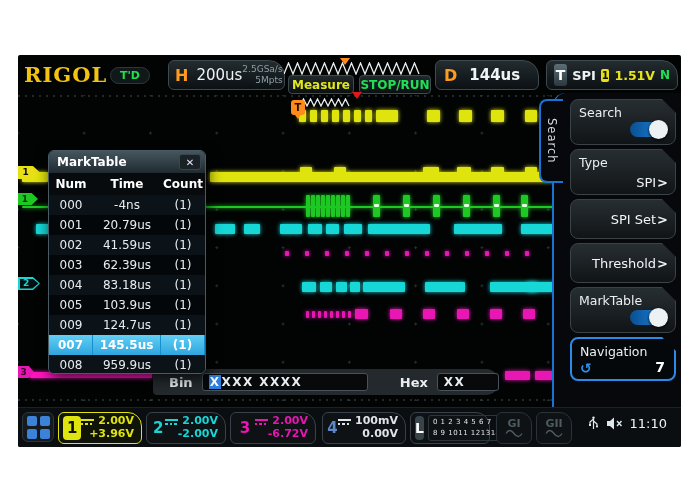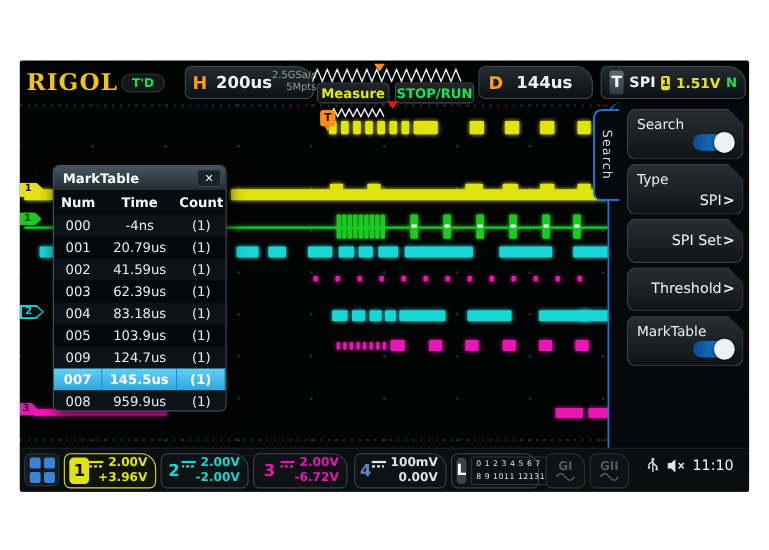--- a/index.html
+++ b/index.html
@@ -8,21 +8,21 @@
   .screen{position:absolute;left:18px;top:55px;width:663px;height:392px;background:#020404;overflow:hidden;border-radius:2px;}
 
   
   .logo{position:absolute;left:6px;top:7px;font-family:"DejaVu Serif",serif;font-weight:bold;font-size:21px;color:#f2c40f;letter-spacing:1px;}
   .td-pill{position:absolute;left:92px;top:12px;width:40px;height:17px;background:#11181a;border:1px solid #2e383b;border-radius:9px;color:#1ee04b;font-size:11px;font-weight:bold;display:flex;align-items:center;justify-content:center;}
   .tb-box{position:absolute;background:linear-gradient(180deg,#232c30,#0b1013);border:1px solid #3d4a50;border-radius:6px 16px 6px 6px;display:flex;align-items:center;}
   .hbox{left:150px;top:5px;width:117px;height:30px;padding:0 6px;}
   .dbox{left:417px;top:5px;width:104px;height:30px;padding:0 8px;}
   .tbox{left:528px;top:5px;width:132px;height:30px;padding:0 7px;gap:5px;}
   .oletter{color:#ff9b1f;font-size:16px;font-weight:bold;}
-  .timebase{color:#f0f3f3;font-size:15px;font-weight:bold;margin-left:8px;}
+  .timebase{color:#f0f3f3;font-size:15px;font-weight:normal;margin-left:8px;}
   .srate{margin-left:auto;text-align:right;font-size:9px;color:#8da0a6;line-height:1.2;}
   .dval{color:#f0f3f3;font-size:15px;font-weight:bold;margin-left:12px;}
   .tchip{width:20px;height:22px;background:linear-gradient(180deg,#5d6e76,#2c383e);border-radius:3px;color:#fff;font-weight:bold;font-size:14px;display:flex;align-items:center;justify-content:center;}
   .ttype{color:#eef2f3;font-size:13px;font-weight:bold;}
   .tsrc{width:13px;height:13px;background:#e8df17;color:#111;font-size:10px;font-weight:bold;border-radius:2px;display:flex;align-items:center;justify-content:center;}
   .tlevel{color:#e8e418;font-size:12.5px;font-weight:bold;}
   .tslope{color:#23df55;font-size:12px;font-weight:bold;margin-left:auto;}
   .scope-btn{position:absolute;background:linear-gradient(180deg,#20282b,#0b1013);border:1px solid #3d4a50;border-radius:4px;font-size:12px;font-weight:bold;display:flex;align-items:center;justify-content:center;}
   .measure{left:270px;top:20px;width:66px;height:19px;color:#e3e81a;}
   .run{left:341px;top:20px;width:72px;height:19px;color:#23df55;}
@@ -313,20 +313,31 @@
             <span class="mt-cell">(1)</span>
           </div>
           <div class="mt-row">
             <span class="mt-cell">008</span>
             <span class="mt-cell">959.9us</span>
             <span class="mt-cell">(1)</span>
           </div>
         </div>
     </div>
 
+    <div class="decodebar">
+      <span class="dec-label" style="margin-left:16px">Bin</span>
+      <span class="dec-box" style="margin-left:9px;width:172px">
+        <span class="bin-sel">X</span>
+        <span>XXX XXXX</span>
+      </span>
+      <span class="dec-label" style="margin-left:32px">Hex</span>
+      <span class="dec-box" style="margin-left:9px;width:64px">
+        <span>XX</span>
+      </span>
+    </div>
 
     <div class="side-panel"></div>
     <div class="side-tab">
         <span>Search</span>
       </div>
 
     <div class="menu-box" style="top:44px;height:46px">
       <span class="mlabel">Search</span>
       <span class="toggle"></span>
     </div>
@@ -336,20 +347,25 @@
     </div>
     <div class="menu-box" style="top:144px;height:40px">
       <span class="mvalue-r"><span>SPI Set</span><span class="chev">&gt;</span></span>
     </div>
     <div class="menu-box" style="top:188px;height:40px">
       <span class="mvalue-r"><span>Threshold</span><span class="chev">&gt;</span></span>
     </div>
     <div class="menu-box" style="top:232px;height:46px">
       <span class="mlabel">MarkTable</span>
       <span class="toggle"></span>
+    </div>
+    <div class="menu-box nav-box" style="top:282px;height:44px">
+      <span class="mlabel">Navigation</span>
+      <span class="knob-icon">↺</span>
+      <span class="nav-val">7</span>
     </div>
 
     <div class="bottombar">
       <div class="grid-chip">
           <i></i>
           <i></i>
           <i></i>
           <i></i>
         </div>
       <div id="channels">

